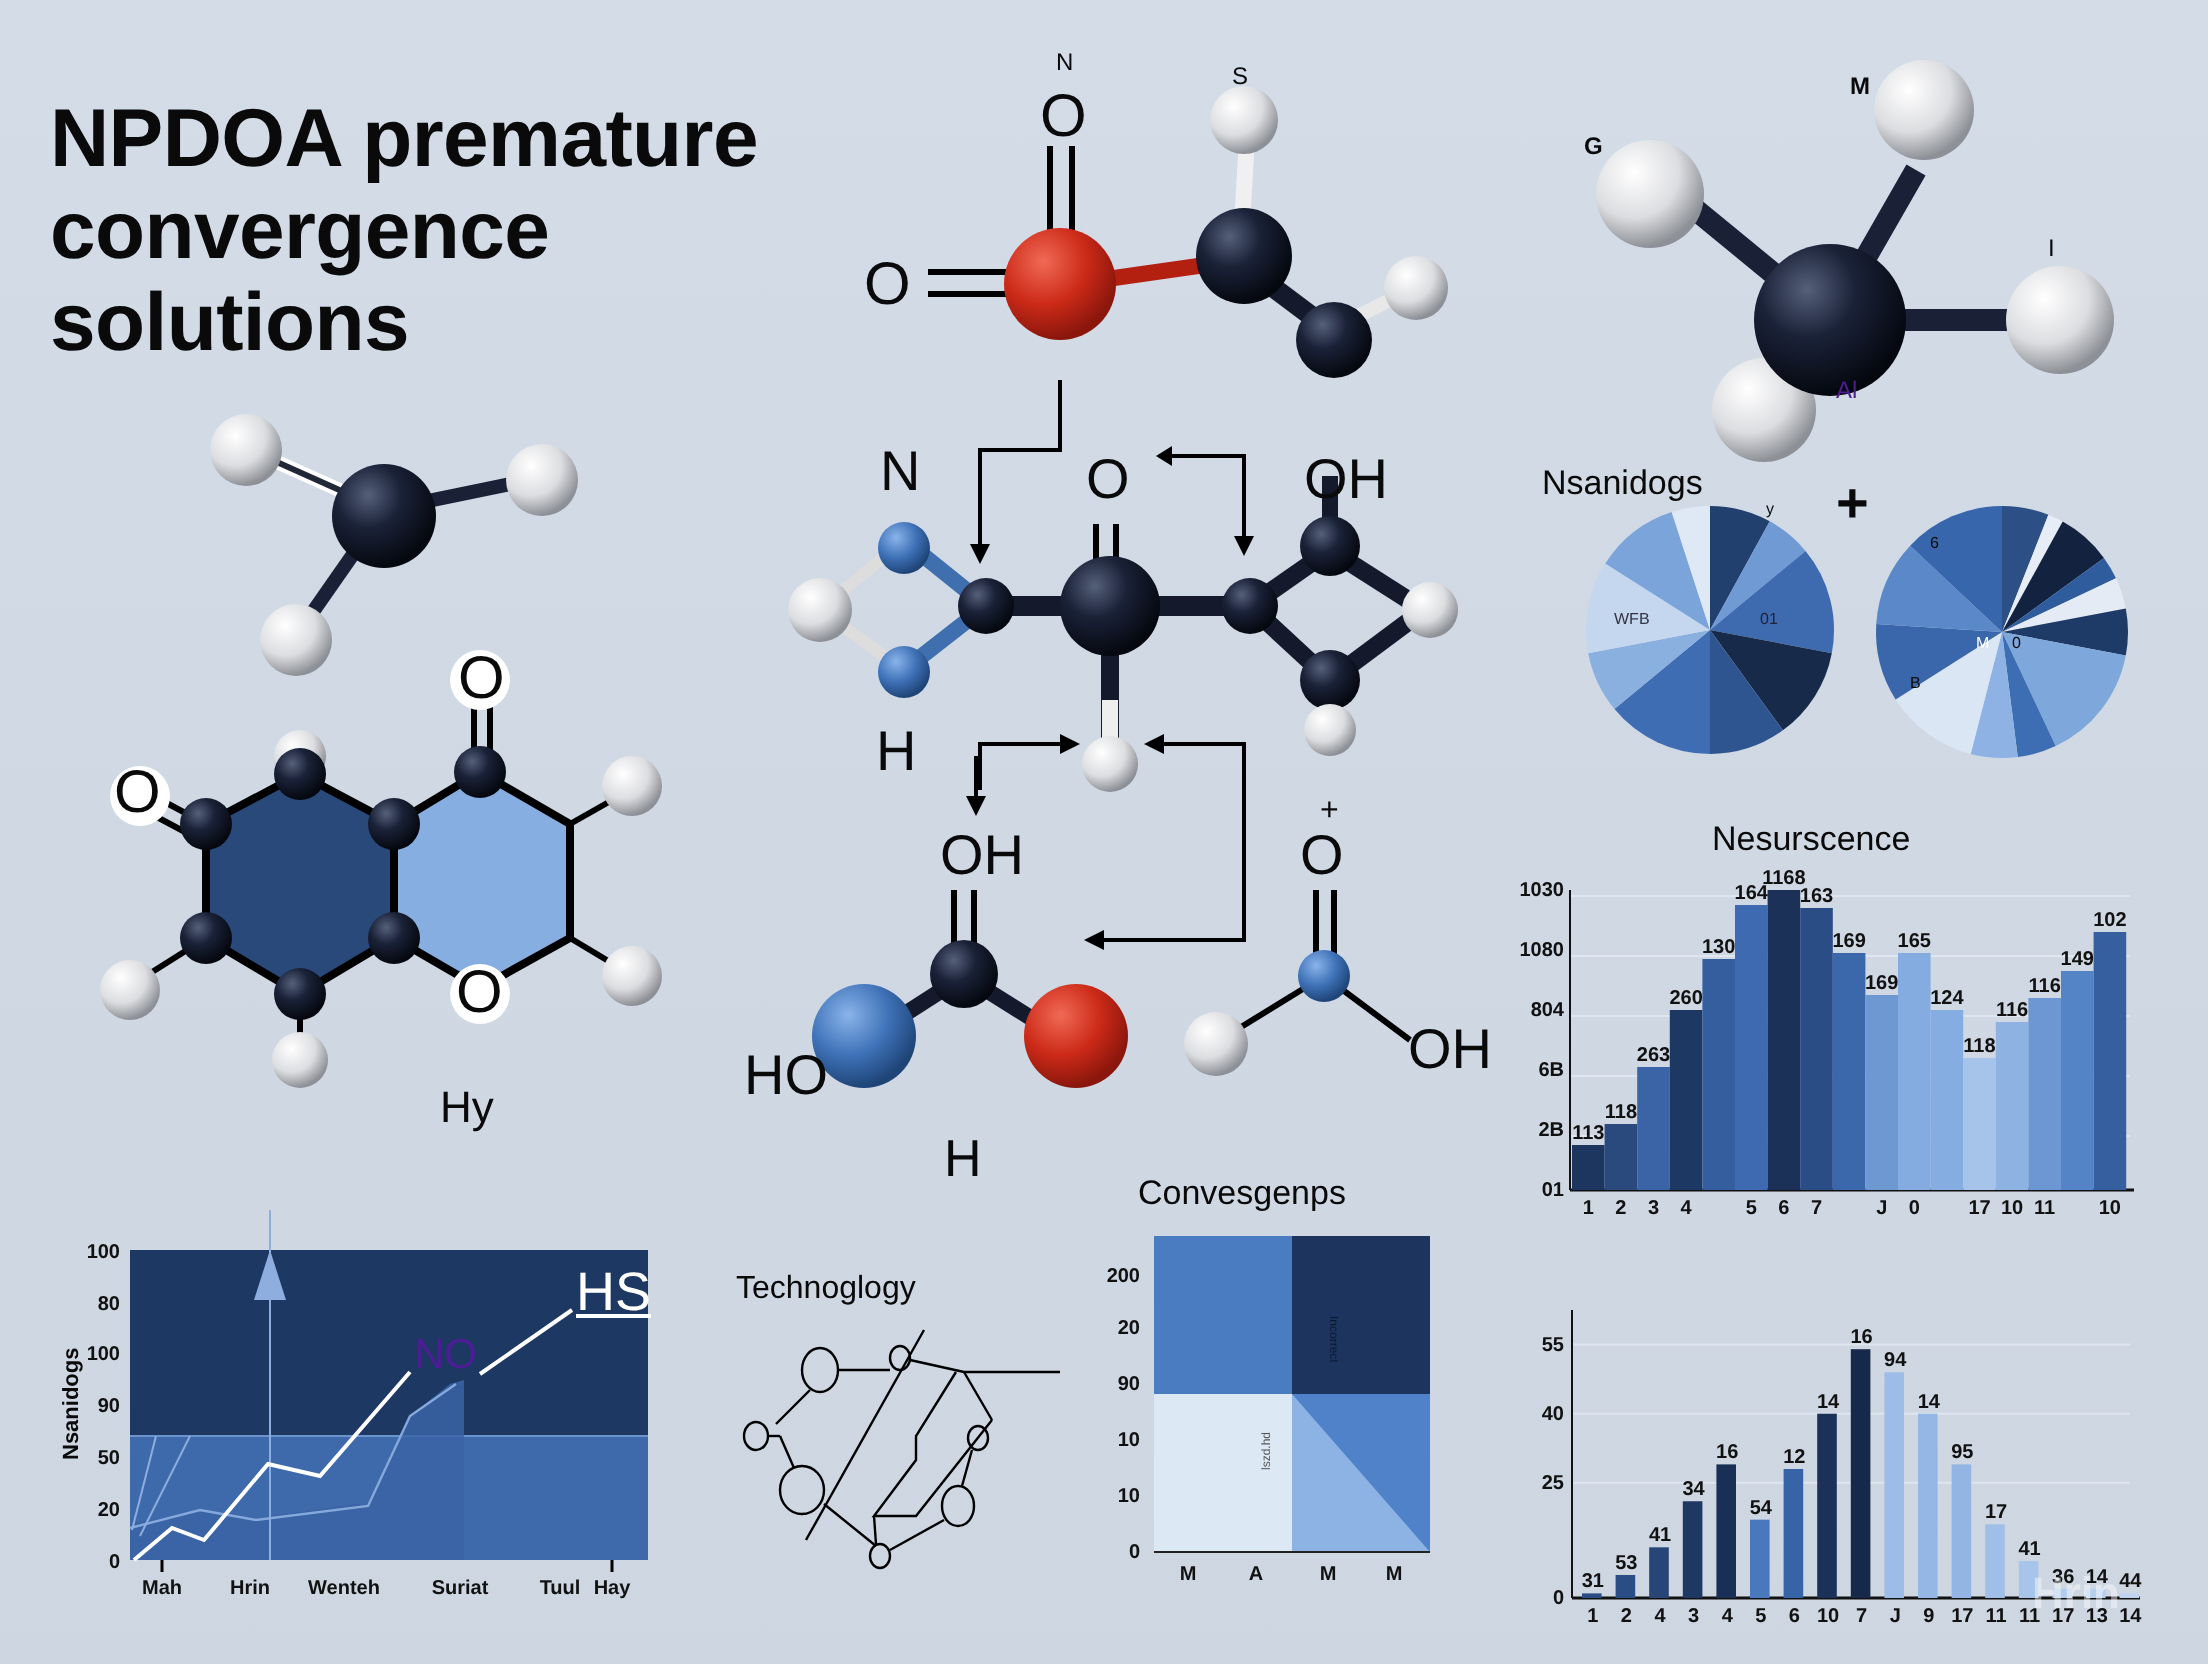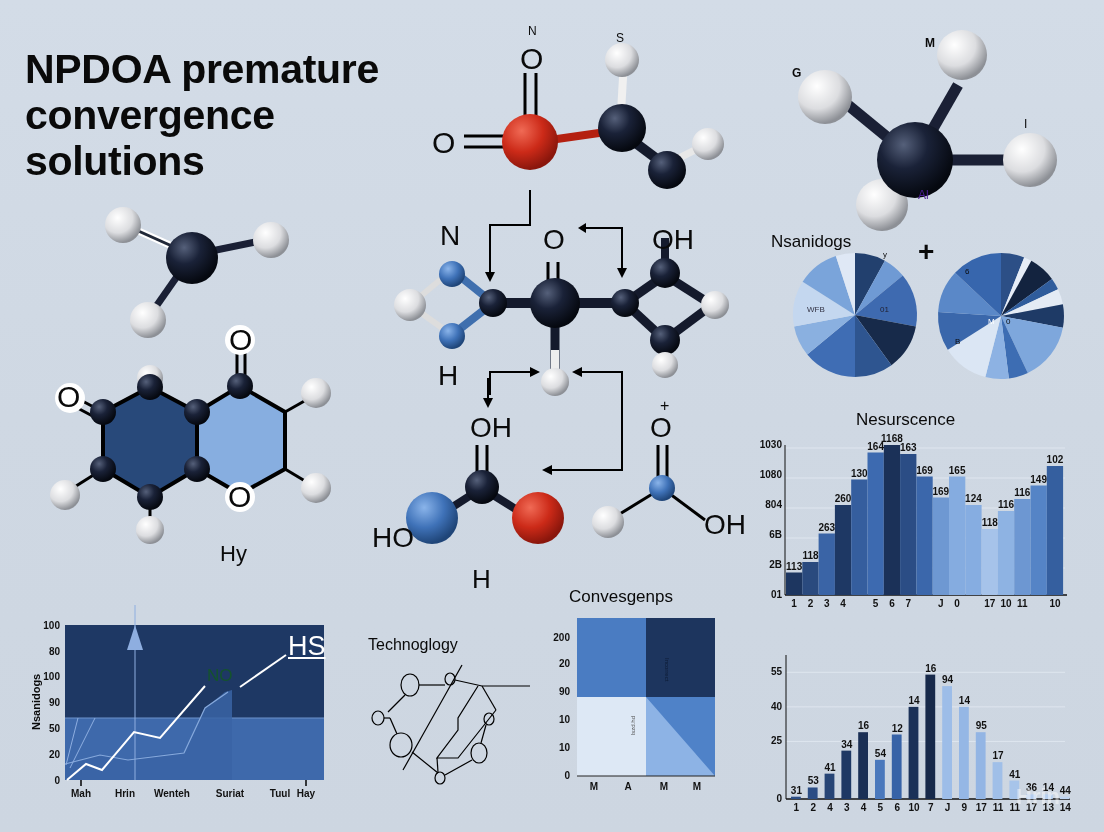--- a/index.html
+++ b/index.html
@@ -387,21 +387,21 @@
       <text x="60" y="55" text-anchor="end" class="axis-text">80</text>
       <text x="60" y="29" text-anchor="end" class="axis-text">100</text>
       <text x="81" y="197" text-anchor="middle" class="axis-text">Mah</text>
       <text x="125" y="197" text-anchor="middle" class="axis-text">Hrin</text>
       <text x="172" y="197" text-anchor="middle" class="axis-text">Wenteh</text>
       <text x="230" y="197" text-anchor="middle" class="axis-text">Suriat</text>
       <text x="280" y="197" text-anchor="middle" class="axis-text">Tuul</text>
       <text x="306" y="197" text-anchor="middle" class="axis-text">Hay</text>
     </g>
 </svg>
-<div class="abs" style="left:207px;top:666px;font-size:17px;color:#14532d;">NO</div>
+<div class="abs" style="left:207px;top:666px;font-size:21px;color:#4c1d95;">NO</div>
 <div class="abs" style="left:288px;top:631px;font-size:27px;color:#fff;text-decoration:underline;">HS</div>
 <div class="abs" style="left:-6px;top:680px;font-size:11px;font-weight:700;transform:rotate(-90deg);transform-origin:left top;position:absolute;top:730px;left:30px;">Nsanidogs</div>
 
 <div class="abs" style="left:368px;top:636px;font-size:16px;">Technoglogy</div>
 <svg style="left:360px;top:660px;" width="180" height="130" viewBox="360 660 180 130">
   <g fill="none" stroke="#000" stroke-width="1.2">
     <ellipse cx="410" cy="685" rx="9" ry="11"></ellipse>
     <ellipse cx="378" cy="718" rx="6" ry="7"></ellipse>
     <ellipse cx="401" cy="745" rx="11" ry="12"></ellipse>
     <ellipse cx="450" cy="679" rx="5" ry="6"></ellipse>

